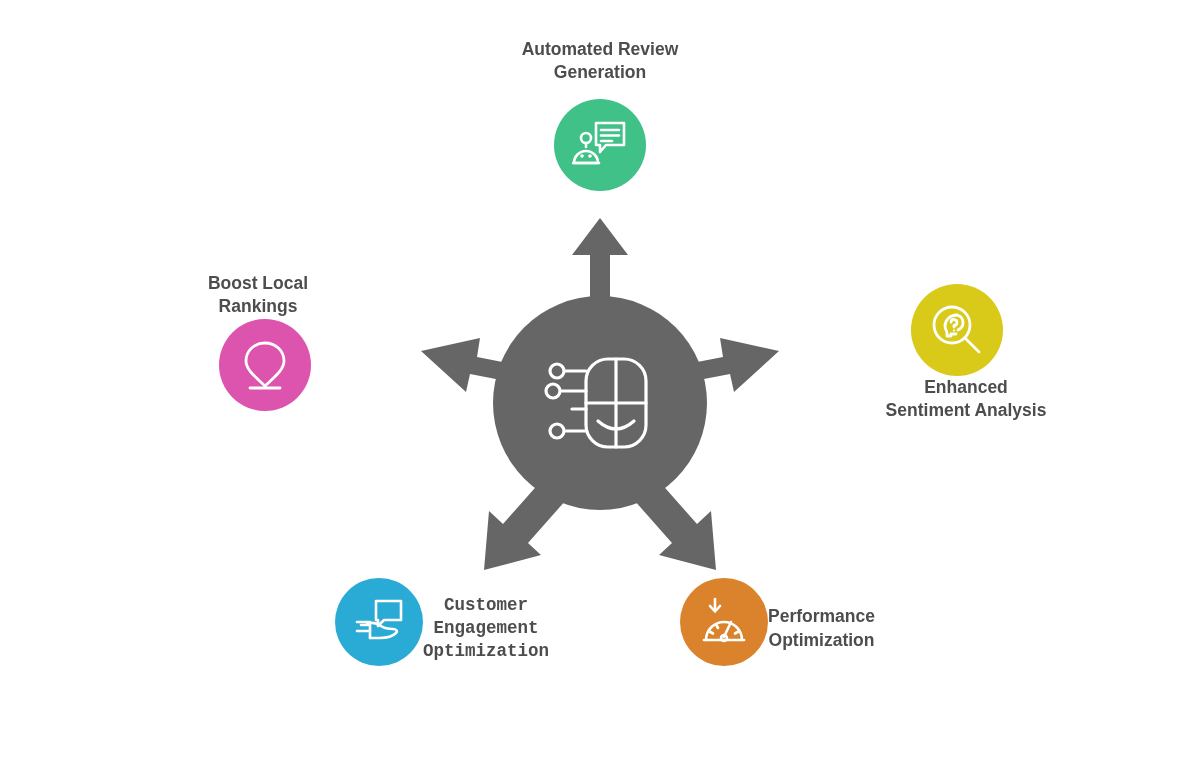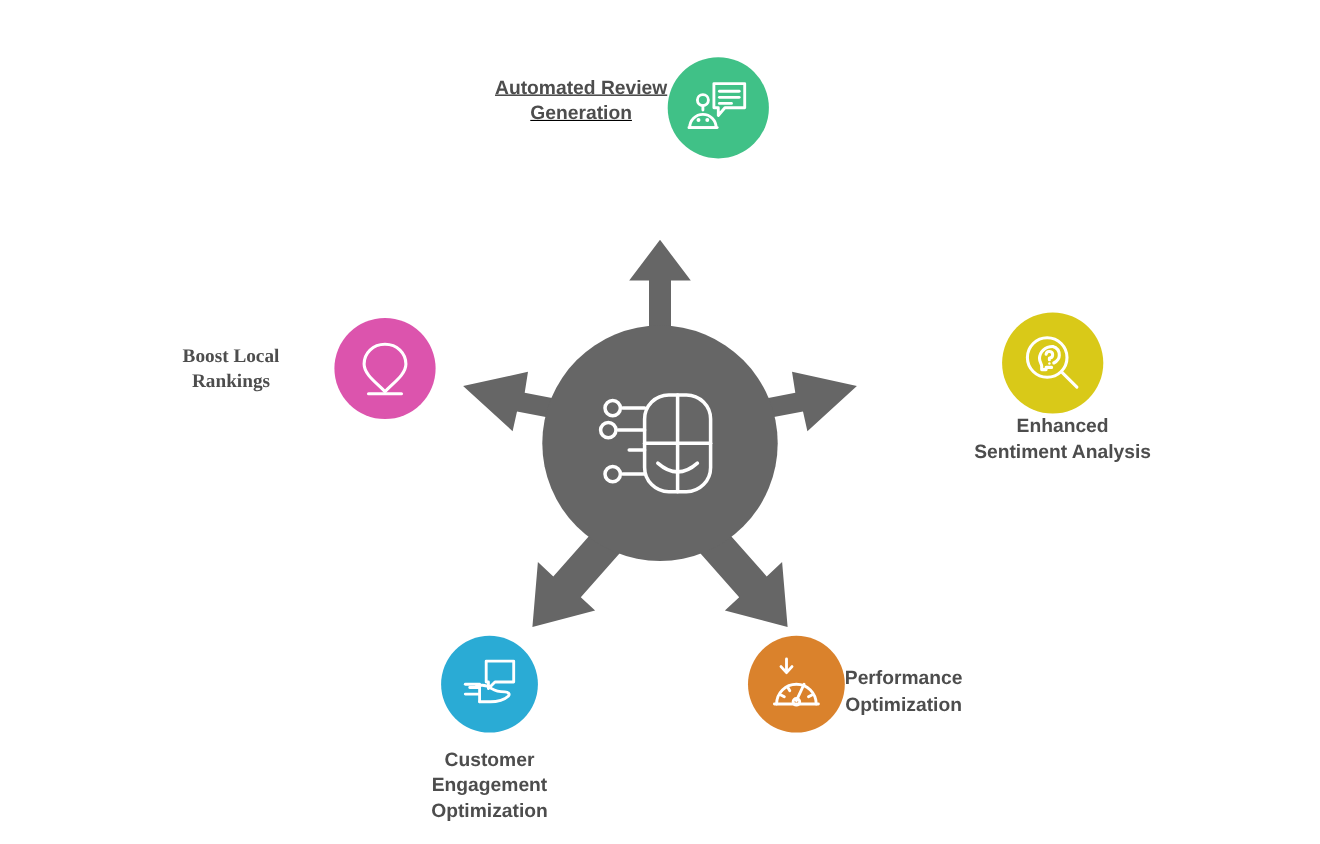--- a/index.html
+++ b/index.html
@@ -72,36 +72,34 @@
     line-height: 1.33;
     white-space: pre-line;
     text-align: center;
   }
 
   
   #node-automated-review {
     left: 450px;
     top: 38px;
     width: 300px;
-    flex-direction: row;
-    text-decoration: underline;
+    flex-direction: column;
   }
   #node-automated-review .node-circle {
     width: 92px; height: 92px;
     background: #40c187;
     margin-top: 14px;
   }
 
   
   #node-boost-local {
     left: 130px;
-    top: 289px;
+    top: 272px;
     width: 270px;
-    flex-direction: row;
-    font-family: Liberation Serif, serif;
+    flex-direction: column;
   }
   #node-boost-local .node-label {
     width: 160px;
     margin-right: 14px;
   }
   #node-boost-local .node-circle {
     width: 92px; height: 92px;
     background: #dc54ad;
   }
 
@@ -119,21 +117,22 @@
   #node-enhanced-sentiment .node-label {
     margin-left: 18px;
     width: 190px;
   }
 
   
   #node-customer-engagement {
     left: 335px;
     top: 578px;
     width: 220px;
-    flex-direction: column;
+    flex-direction: row;
+    font-family: Liberation Mono, monospace;
   }
   #node-customer-engagement .node-circle {
     width: 88px; height: 88px;
     background: #2aabd5;
   }
   #node-customer-engagement .node-label {
     margin-top: 13px;
   }
 
   

